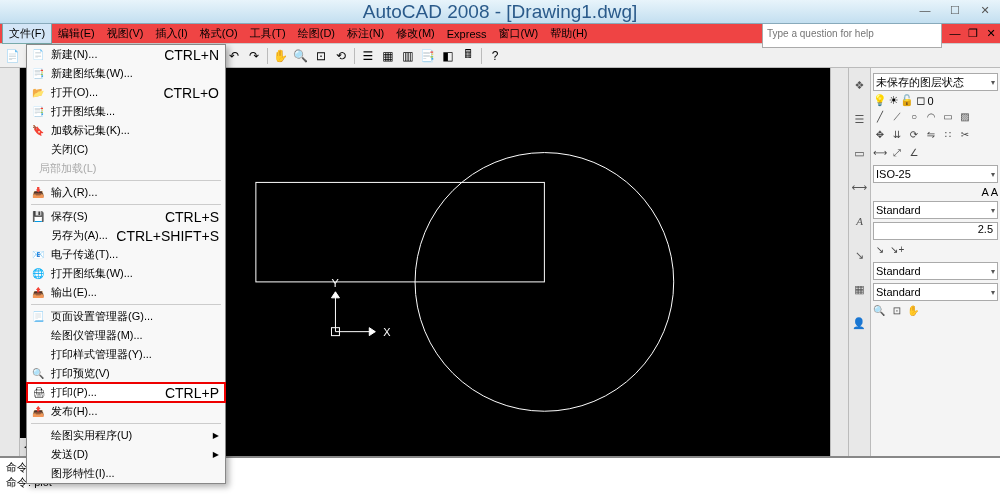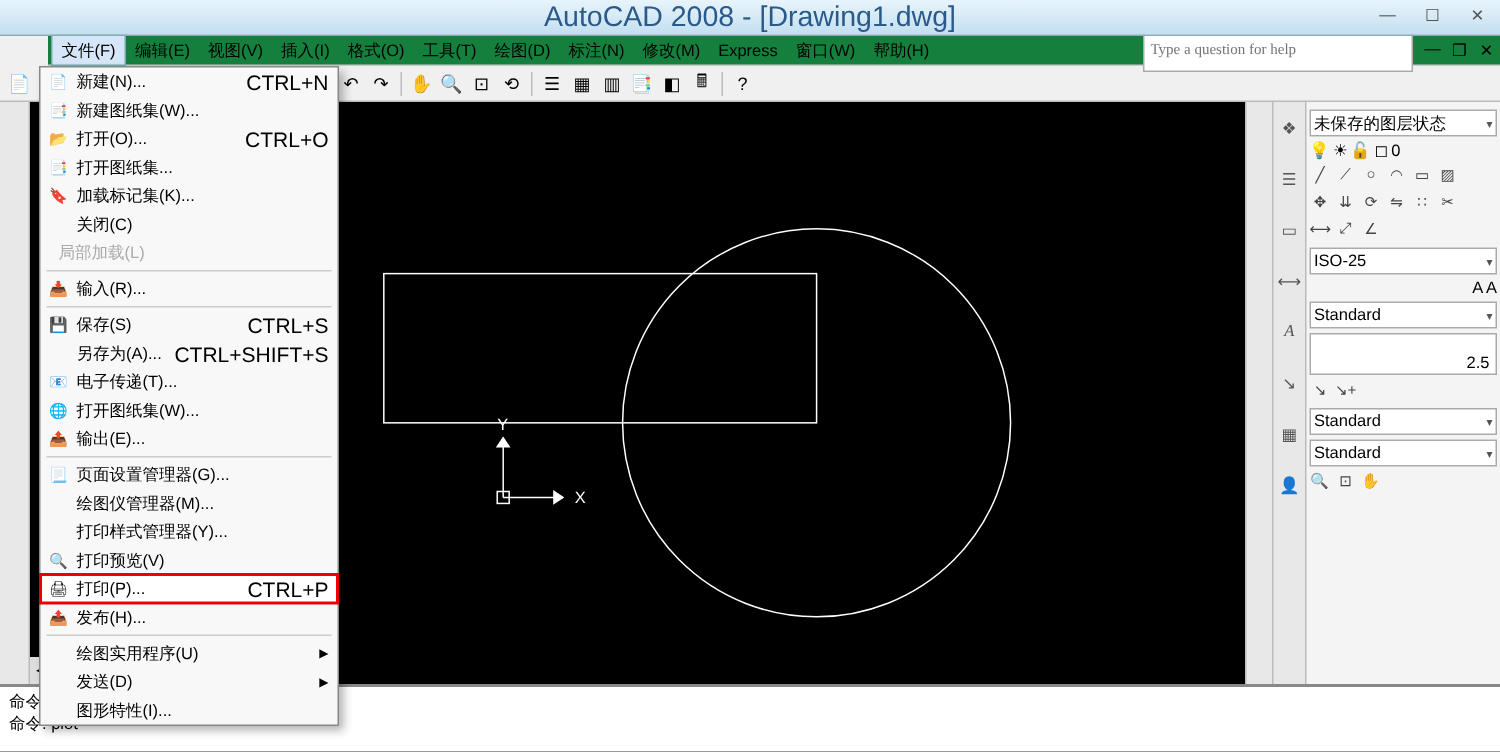--- a/index.html
+++ b/index.html
@@ -3,42 +3,42 @@
 <meta charset="utf-8">
 <style>
 * { margin:0; padding:0; box-sizing:border-box; font-family:"Microsoft YaHei",Tahoma,sans-serif; font-size:11px; }
 body { background:#f0f0f0; width:1000px; height:501px; overflow:hidden; position:relative; }
 
 .titlebar { height:24px; background:linear-gradient(#e8f4fb,#c3dff0); display:flex; align-items:center; position:relative; border-bottom:1px solid #8ab; }
 .titlebar .title { position:absolute; left:50%; transform:translateX(-50%); color:#2a5a8a; font-size:19px; }
 .win-ctrl { position:absolute; right:0; top:0; display:flex; }
 .win-ctrl div { width:30px; height:20px; display:flex; align-items:center; justify-content:center; color:#555; }
 
-.menubar { height:20px; background:#15803d; display:flex; align-items:center; padding:0 2px; border-bottom:1px solid #ccc;margin-left:32px; }
+.menubar { height:20px; background:#ef4444; display:flex; align-items:center; padding:0 2px; border-bottom:1px solid #ccc; }
 .menubar .mitem { padding:2px 6px; cursor:default; }
 .menubar .mitem.open { background:#d4e6f7; border:1px solid #7aa; }
-.help-box { margin-left:auto; width:180px; height:28px; background:#fff; border:1px solid #aaa; padding:12px 4px; color:#888; font-family:Liberation Serif, serif; font-size:10px; }
+.help-box { margin-left:auto; width:180px; height:28px; background:#fff; border:1px solid #aaa; padding:12px 4px; color:#888; font-family:Liberation Sans, sans-serif; font-size:10px; }
 .menubar .end-icons { display:flex; gap:4px; margin-left:6px; }
 .menubar .end-icons span { width:14px; height:14px; display:inline-block; text-align:center; }
 
 .toolbar { height:24px; background:#f0f0f0; border-bottom:1px solid #bbb; display:flex; align-items:center; padding:0 4px; gap:2px; }
 .toolbar .tb { width:18px; height:18px; display:flex; align-items:center; justify-content:center; font-size:12px; }
 .toolbar .sep { width:1px; height:16px; background:#bbb; margin:0 2px; }
 
 .workspace { position:absolute; top:68px; left:0; right:0; bottom:45px; display:flex; }
 .left-strip { width:20px; background:#e8e8e8; border-right:1px solid #bbb; }
 .drawing { flex:1; background:#000; position:relative; }
 .right-strip { width:18px; background:#e8e8e8; border-left:1px solid #bbb; }
 .vtoolstrip { width:22px; background:#e8e8e8; border-left:1px solid #bbb; display:flex; flex-direction:column; align-items:center; gap:16px; padding-top:8px; }
 .vtoolstrip div { width:18px; height:18px; display:flex; align-items:center; justify-content:center; color:#555; }
 .right-panel { width:130px; background:#f4f4f4; border-left:1px solid #bbb; padding:2px; }
 .rp-row { margin:3px 0;text-align:right; }
 .rp-select { width:100%; height:18px; border:1px solid #aaa; background:#fff; padding:0 2px; display:flex; align-items:center; justify-content:space-between; }
 .rp-select::after { content:"▾"; font-size:8px; color:#555; }
-.rp-input { width:100%; height:18px; border:1px solid #aaa; background:#fff; padding:13px 4px; }
+.rp-input { width:100%; height:18px; border:1px solid #aaa; background:#fff; padding:0 4px; }
 .rp-icons { display:flex; gap:3px; flex-wrap:wrap; margin:4px 0; }
 .rp-icons span { width:14px; height:14px; display:inline-block; font-size:10px; text-align:center; color:#444; }
 .rp-label { display:flex; justify-content:flex-end; gap:4px; font-family:serif; font-size:14px; }
 
 .dropdown { position:absolute; top:44px; left:26px; width:200px; background:#f8f8f8; border:1px solid #888; box-shadow:3px 3px 6px rgba(0,0,0,.3); z-index:100; }
 .dropdown .dditem { display:flex; align-items:center; height:19px; padding:0 6px 0 24px; position:relative; cursor:default; }
 .dropdown .dditem.disabled { color:#aaa;padding-left:12px; }
 .dropdown .dditem .ico { position:absolute; left:4px; width:16px; height:16px; display:flex; align-items:center; justify-content:center; font-size:10px; }
 .dropdown .dditem .shortcut { margin-left:auto; font-size:14px; }
 .dropdown .dditem .arrow { margin-left:auto; font-size:8px; }

